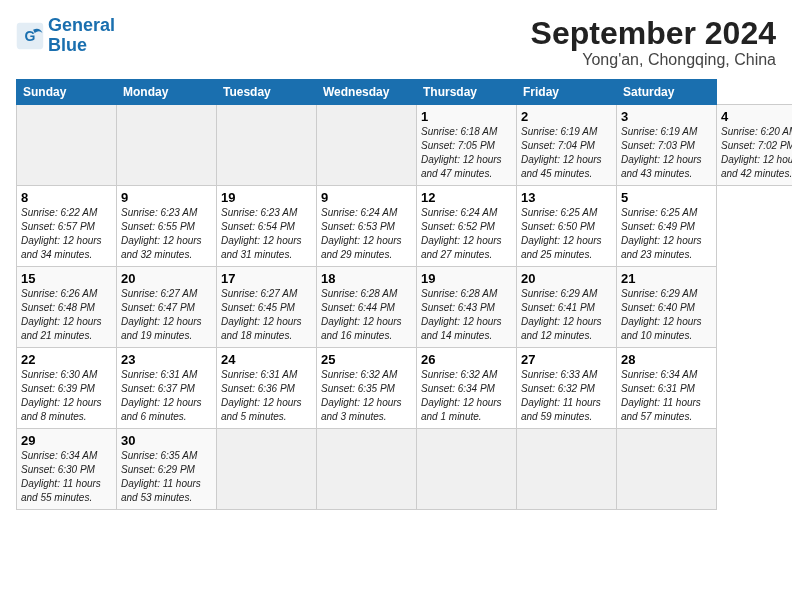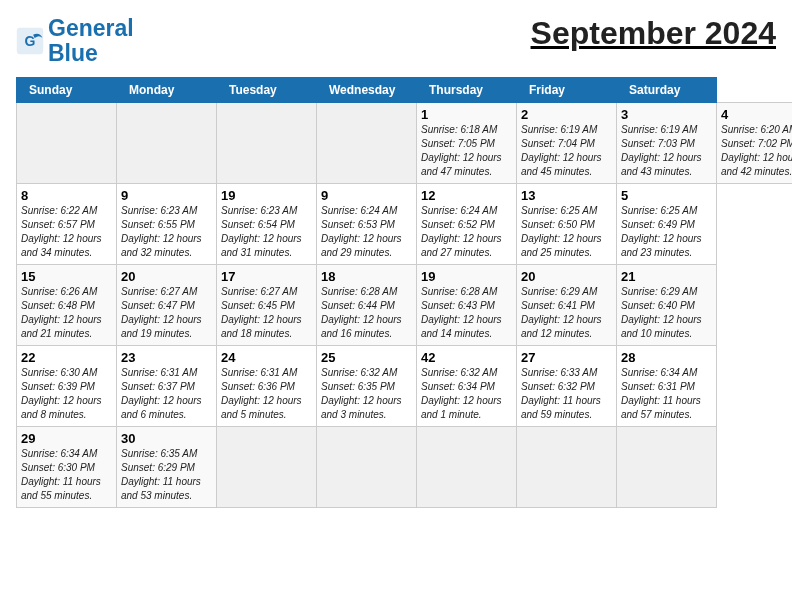--- a/index.html
+++ b/index.html
@@ -19,55 +19,54 @@
       align-items: flex-start;
       justify-content: space-between;
       margin-bottom: 10px;
     }
     .logo {
       display: flex;
       align-items: center;
       gap: 4px;
     }
     .logo-text {
-      font-size: 23px;
+      font-size: 18px;
       font-weight: bold;
       color: #222;
       line-height: 1.1;
     }
     .logo-text span {
       color: #1a6faf;
     }
     .logo-icon {
       width: 28px;
       height: 28px;
     }
     .title-block {
       text-align: right;
-      text-decoration: underline;
     }
     .main-title {
       font-size: 32px;
       font-weight: bold;
       color: #222;
       line-height: 1.1;
     }
     .subtitle {
       font-size: 16px;
       color: #444;
     }
     table {
       width: 100%;
       border-collapse: collapse;
       font-size: 10.5px;
     }
     thead tr th {
       background: #1a6faf;
       color: #fff;
-      padding: 5px 12px;
+      padding: 5px 6px;
       text-align: left;
       font-size: 12px;
       font-weight: bold;
       border: 1px solid #1a6faf;
     }
     tbody tr td {
       border: 1px solid #ccc;
       padding: 4px 4px;
       vertical-align: top;
       background: #fff;
@@ -108,20 +107,21 @@
       </svg>
       <div>
         <div class="logo-text">
           <span>General</span><br>
           <span style="color:#1a6faf;margin-top:20px;">Blue</span>
         </div>
       </div>
     </div>
     <div class="title-block">
       <div class="main-title">September 2024</div>
+      <div class="subtitle">Yong'an, Chongqing, China</div>
     </div>
   </div>
 
   <table>
     <thead>
       <tr>
         <th>Sunday</th>
         <th>Monday</th>
         <th>Tuesday</th>
         <th>Wednesday</th>
@@ -157,21 +157,21 @@
           <td><span class="day-num">18</span><span class="day-info">Sunrise: 6:28 AM<br>Sunset: 6:44 PM<br>Daylight: 12 hours and 16 minutes.</span></td>
           <td><span class="day-num">19</span><span class="day-info">Sunrise: 6:28 AM<br>Sunset: 6:43 PM<br>Daylight: 12 hours and 14 minutes.</span></td>
           <td><span class="day-num">20</span><span class="day-info">Sunrise: 6:29 AM<br>Sunset: 6:41 PM<br>Daylight: 12 hours and 12 minutes.</span></td>
           <td><span class="day-num">21</span><span class="day-info">Sunrise: 6:29 AM<br>Sunset: 6:40 PM<br>Daylight: 12 hours and 10 minutes.</span></td>
         </tr>
         <tr>
           <td><span class="day-num">22</span><span class="day-info">Sunrise: 6:30 AM<br>Sunset: 6:39 PM<br>Daylight: 12 hours and 8 minutes.</span></td>
           <td><span class="day-num">23</span><span class="day-info">Sunrise: 6:31 AM<br>Sunset: 6:37 PM<br>Daylight: 12 hours and 6 minutes.</span></td>
           <td><span class="day-num">24</span><span class="day-info">Sunrise: 6:31 AM<br>Sunset: 6:36 PM<br>Daylight: 12 hours and 5 minutes.</span></td>
           <td><span class="day-num">25</span><span class="day-info">Sunrise: 6:32 AM<br>Sunset: 6:35 PM<br>Daylight: 12 hours and 3 minutes.</span></td>
-          <td><span class="day-num">42</span><span class="day-info">Sunrise: 6:32 AM<br>Sunset: 6:34 PM<br>Daylight: 12 hours and 1 minute.</span></td>
+          <td><span class="day-num">26</span><span class="day-info">Sunrise: 6:32 AM<br>Sunset: 6:34 PM<br>Daylight: 12 hours and 1 minute.</span></td>
           <td><span class="day-num">27</span><span class="day-info">Sunrise: 6:33 AM<br>Sunset: 6:32 PM<br>Daylight: 11 hours and 59 minutes.</span></td>
           <td><span class="day-num">28</span><span class="day-info">Sunrise: 6:34 AM<br>Sunset: 6:31 PM<br>Daylight: 11 hours and 57 minutes.</span></td>
         </tr>
         <tr>
           <td><span class="day-num">29</span><span class="day-info">Sunrise: 6:34 AM<br>Sunset: 6:30 PM<br>Daylight: 11 hours and 55 minutes.</span></td>
           <td><span class="day-num">30</span><span class="day-info">Sunrise: 6:35 AM<br>Sunset: 6:29 PM<br>Daylight: 11 hours and 53 minutes.</span></td>
           <td class="empty">&nbsp;</td>
           <td class="empty">&nbsp;</td>
           <td class="empty">&nbsp;</td>
           <td class="empty">&nbsp;</td>

